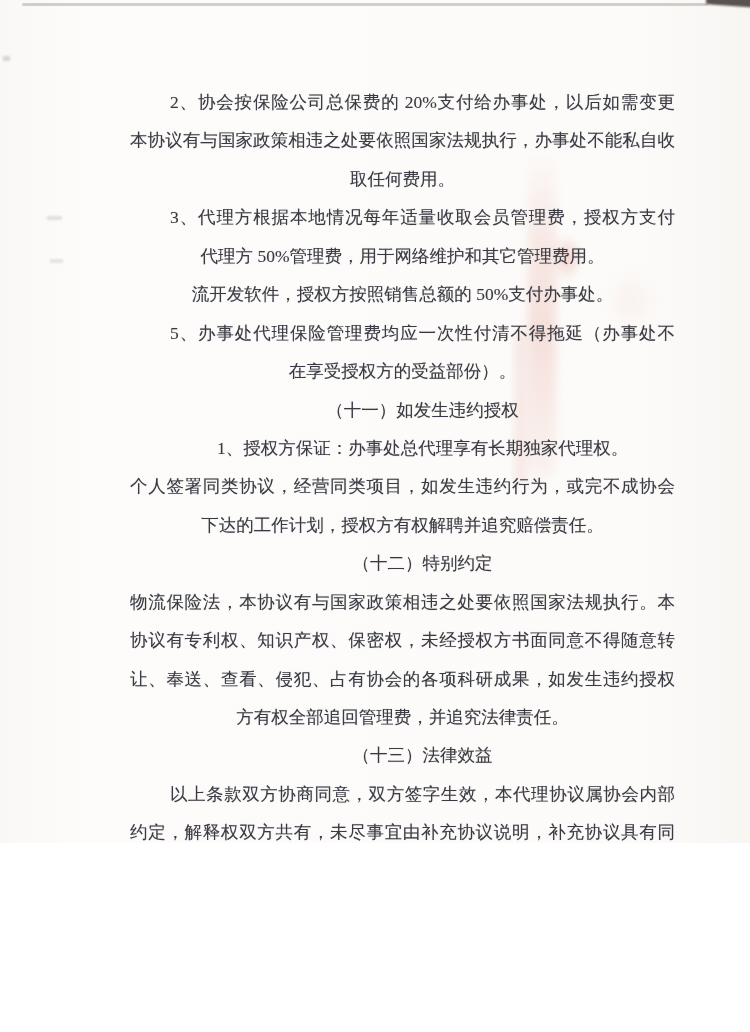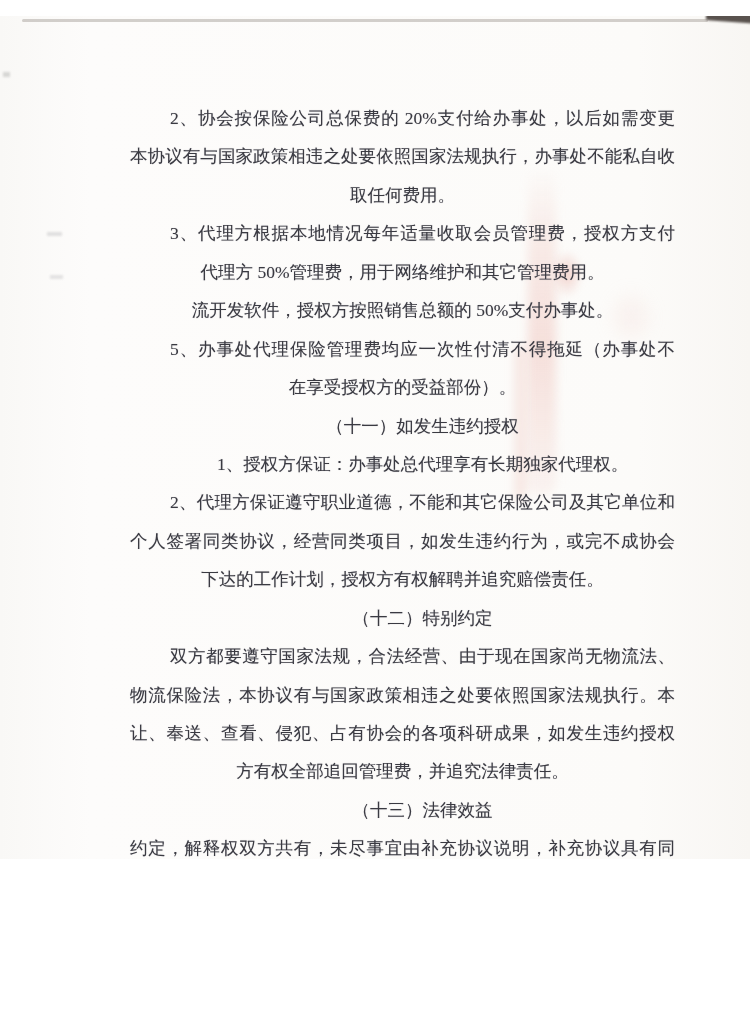--- a/index.html
+++ b/index.html
@@ -10,21 +10,20 @@
     overflow: hidden;
     font-family: "Liberation Serif", serif;
   }
   .page {
     position: relative;
     width: 750px;
     height: 843px;
     background:
       linear-gradient(90deg, #f9f8f6 0%, #fdfcfb 12%, var(--paper, #fcfbf9) 85%, #f8f6f3 100%);
     overflow: hidden;
-    margin-top: 16px;
   }
   
   .scan-top-line {
     position: absolute;
     left: 22px;
     top: 3px;
     width: 686px;
     height: 2.5px;
     background: rgba(168, 162, 155, 0.5);
     filter: blur(0.7px);
@@ -174,28 +173,28 @@
       <div class="line indent fill">2、协会按保险公司总保费的 20%支付给办事处，以后如需变更</div>
       <div class="line fill">本协议有与国家政策相违之处要依照国家法规执行，办事处不能私自收</div>
       <div class="line">取任何费用。</div>
       <div class="line indent fill">3、代理方根据本地情况每年适量收取会员管理费，授权方支付</div>
       <div class="line">代理方 50%管理费，用于网络维护和其它管理费用。</div>
       <div class="line">流开发软件，授权方按照销售总额的 50%支付办事处。</div>
       <div class="line indent fill">5、办事处代理保险管理费均应一次性付清不得拖延（办事处不</div>
       <div class="line">在享受授权方的受益部份）。</div>
       <div class="line indent">（十一）如发生违约授权</div>
       <div class="line indent">1、授权方保证：办事处总代理享有长期独家代理权。</div>
-      <div class="line indent fill">2、代理方保证遵守职业道德，不能和其它保险公司及其它单位和</div>
       <div class="line fill">个人签署同类协议，经营同类项目，如发生违约行为，或完不成协会</div>
       <div class="line">下达的工作计划，授权方有权解聘并追究赔偿责任。</div>
       <div class="line indent">（十二）特别约定</div>
-      <div class="line indent fill">双方都要遵守国家法规，合法经营、由于现在国家尚无物流法、</div>
       <div class="line fill">物流保险法，本协议有与国家政策相违之处要依照国家法规执行。本</div>
+      <div class="line fill">协议有专利权、知识产权、保密权，未经授权方书面同意不得随意转</div>
       <div class="line fill">让、奉送、查看、侵犯、占有协会的各项科研成果，如发生违约授权</div>
       <div class="line">方有权全部追回管理费，并追究法律责任。</div>
       <div class="line indent">（十三）法律效益</div>
+      <div class="line indent fill">以上条款双方协商同意，双方签字生效，本代理协议属协会内部</div>
       <div class="line fill">约定，解释权双方共有，未尽事宜由补充协议说明，补充协议具有同</div>
     </div>
 
   <div class="footer">第 3 页 共 4 页</div>
 
   <div class="ink-speck"></div>
 </div>
 
 </body></html>

